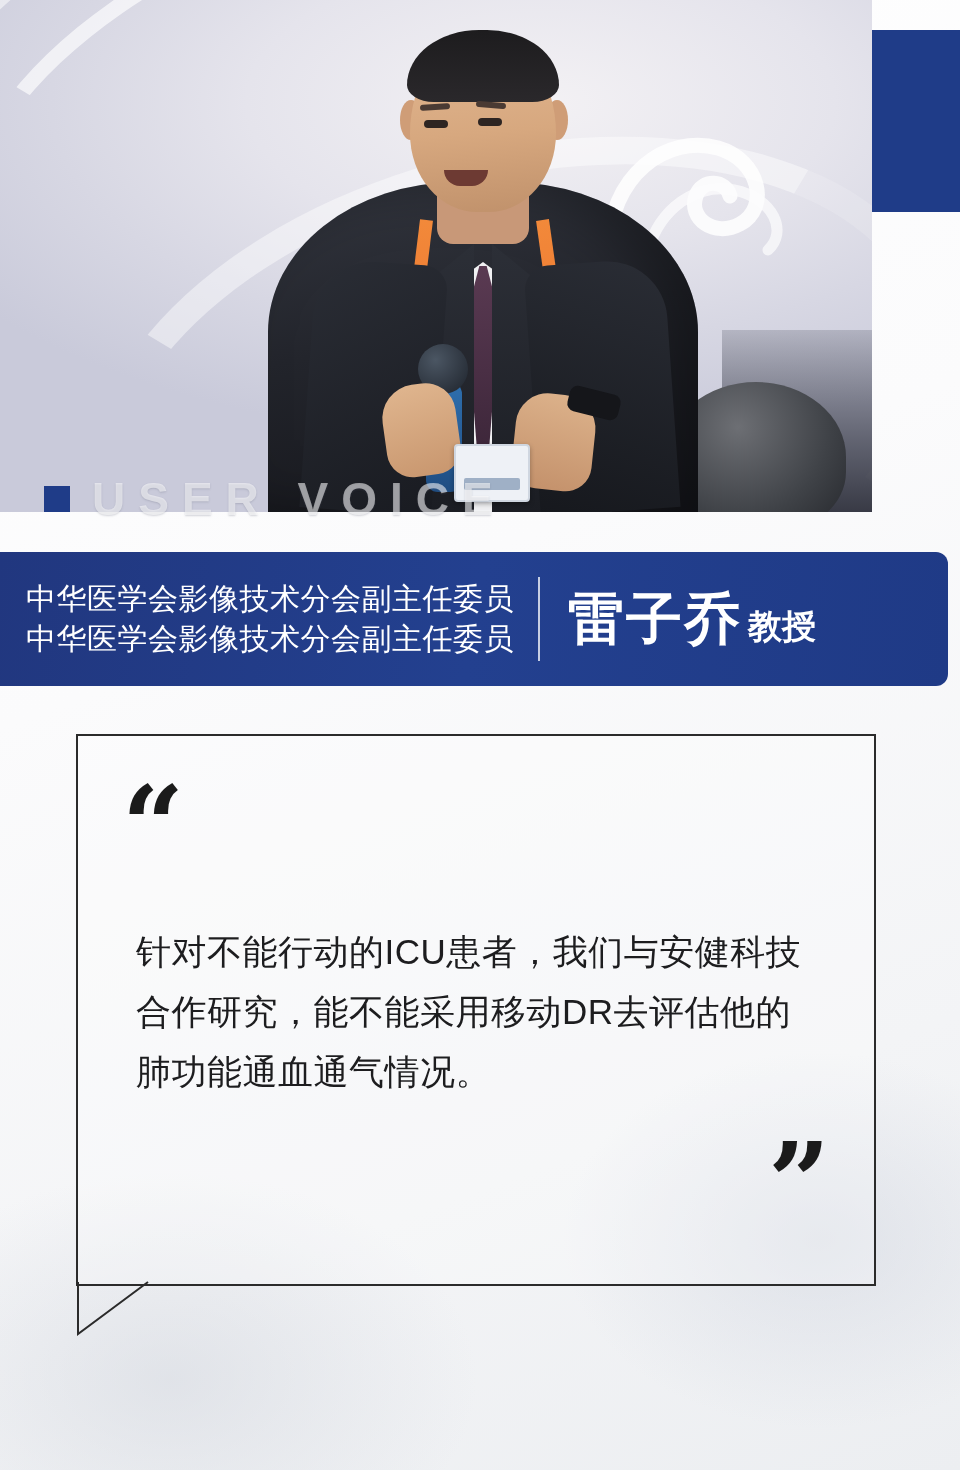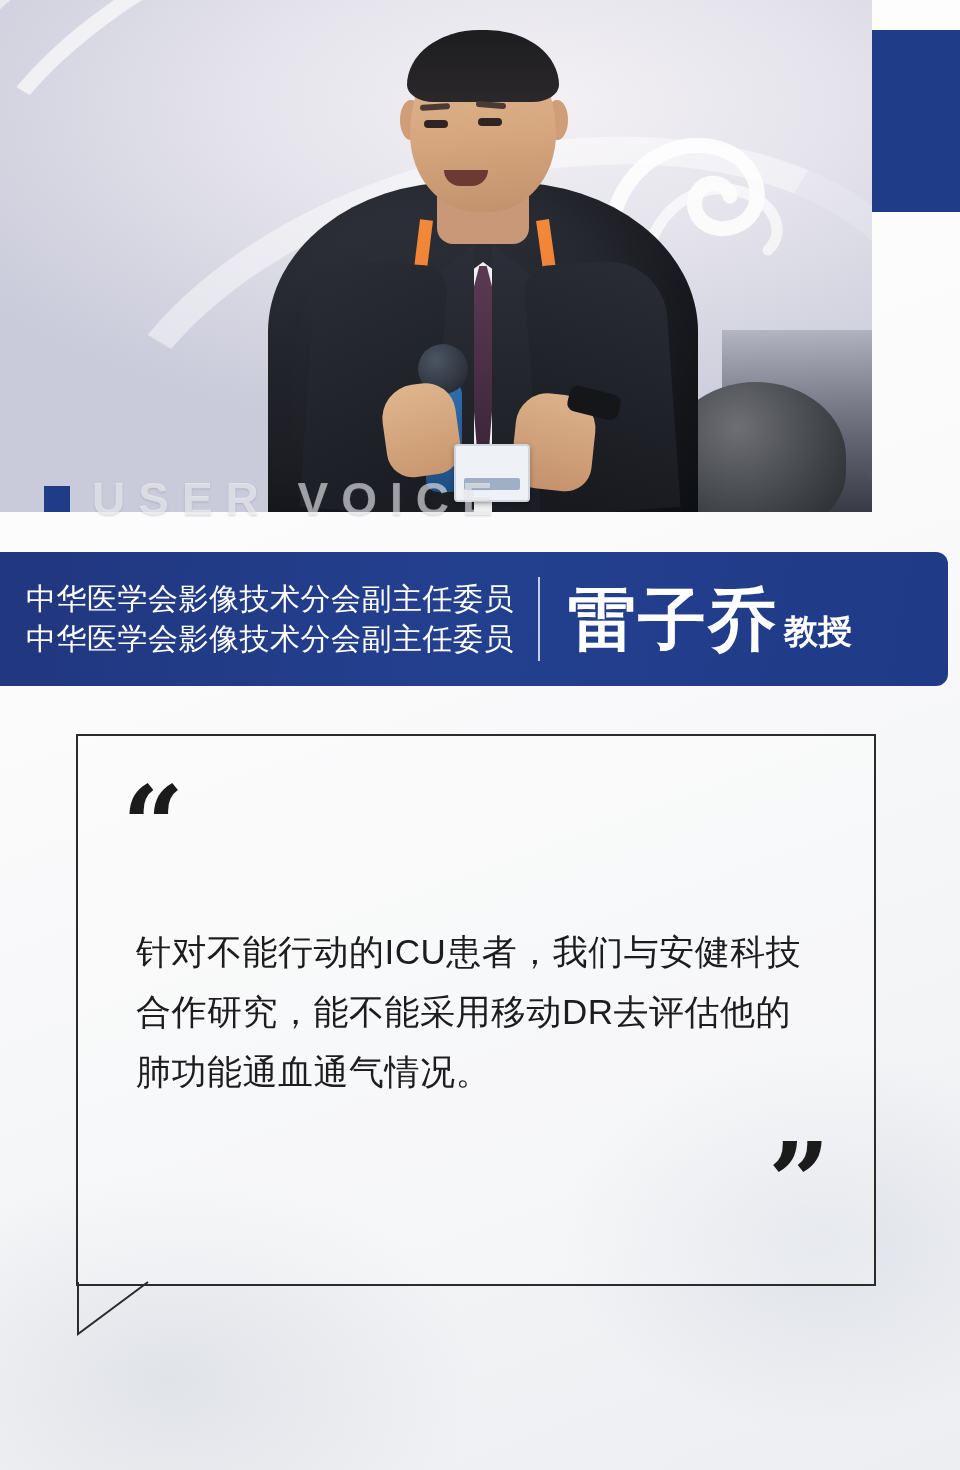--- a/index.html
+++ b/index.html
@@ -371,21 +371,21 @@
     background: rgba(255,255,255,0.75);
     margin: 0 28px 0 24px;
     flex: none;
   }
   .banner-name-wrap {
     display: flex;
     align-items: baseline;
     color: #fff;
   }
   .banner-name {
-    font-size: 68px;
+    font-size: 56px;
     font-weight: 700;
     letter-spacing: 2px;
     line-height: 1;
   }
   .banner-title {
     font-size: 34px;
     font-weight: 700;
     margin-left: 6px;
     line-height: 1;
   }

